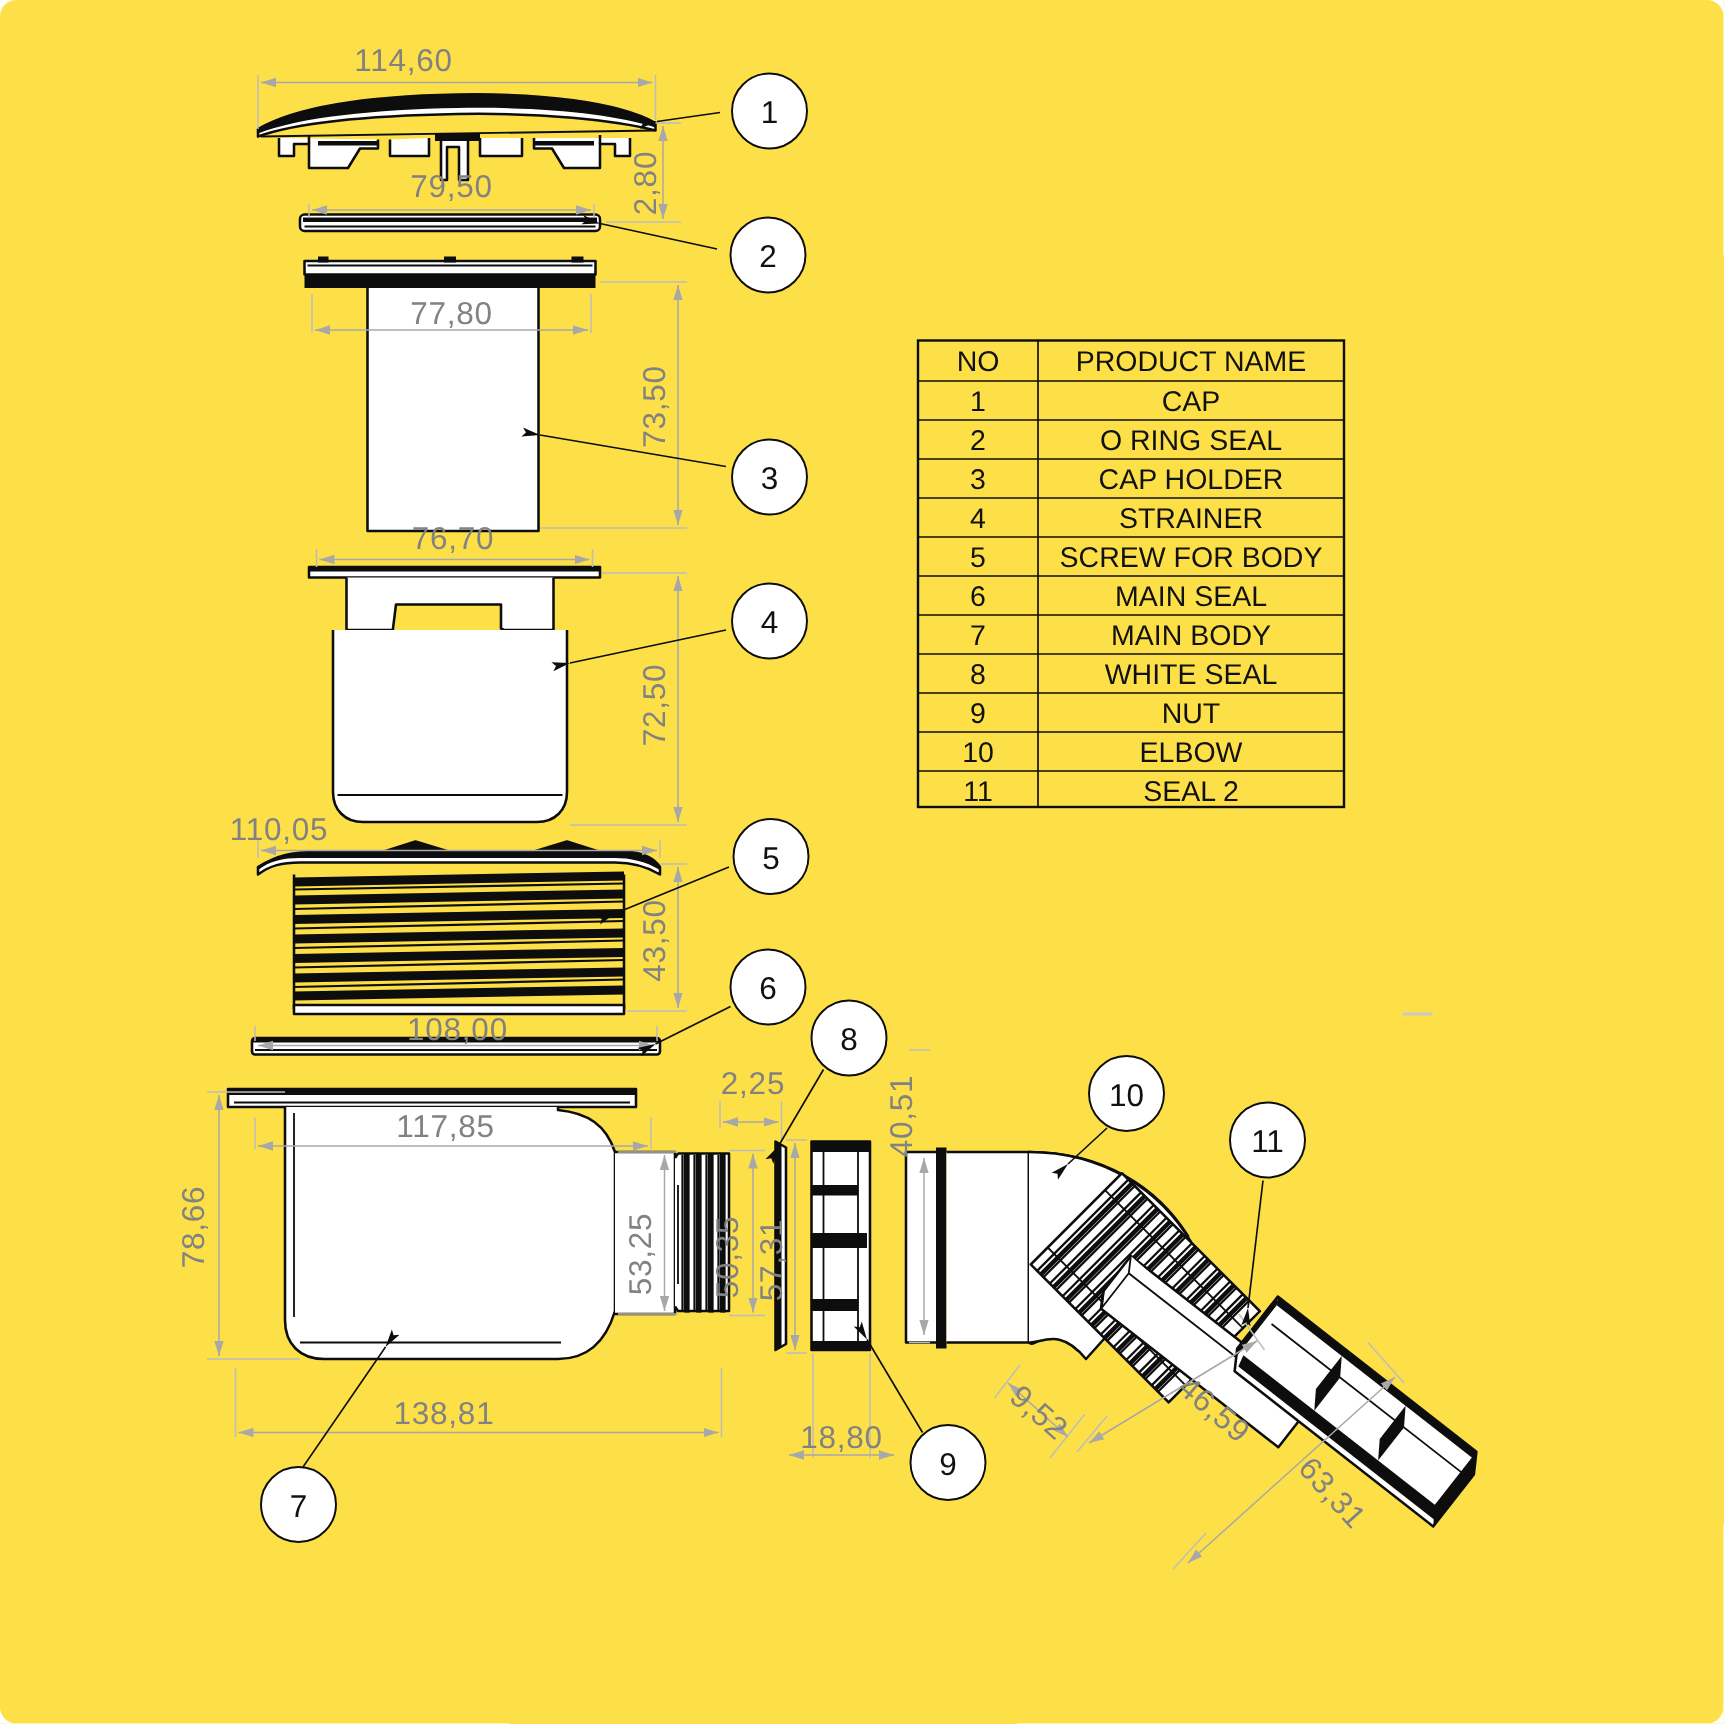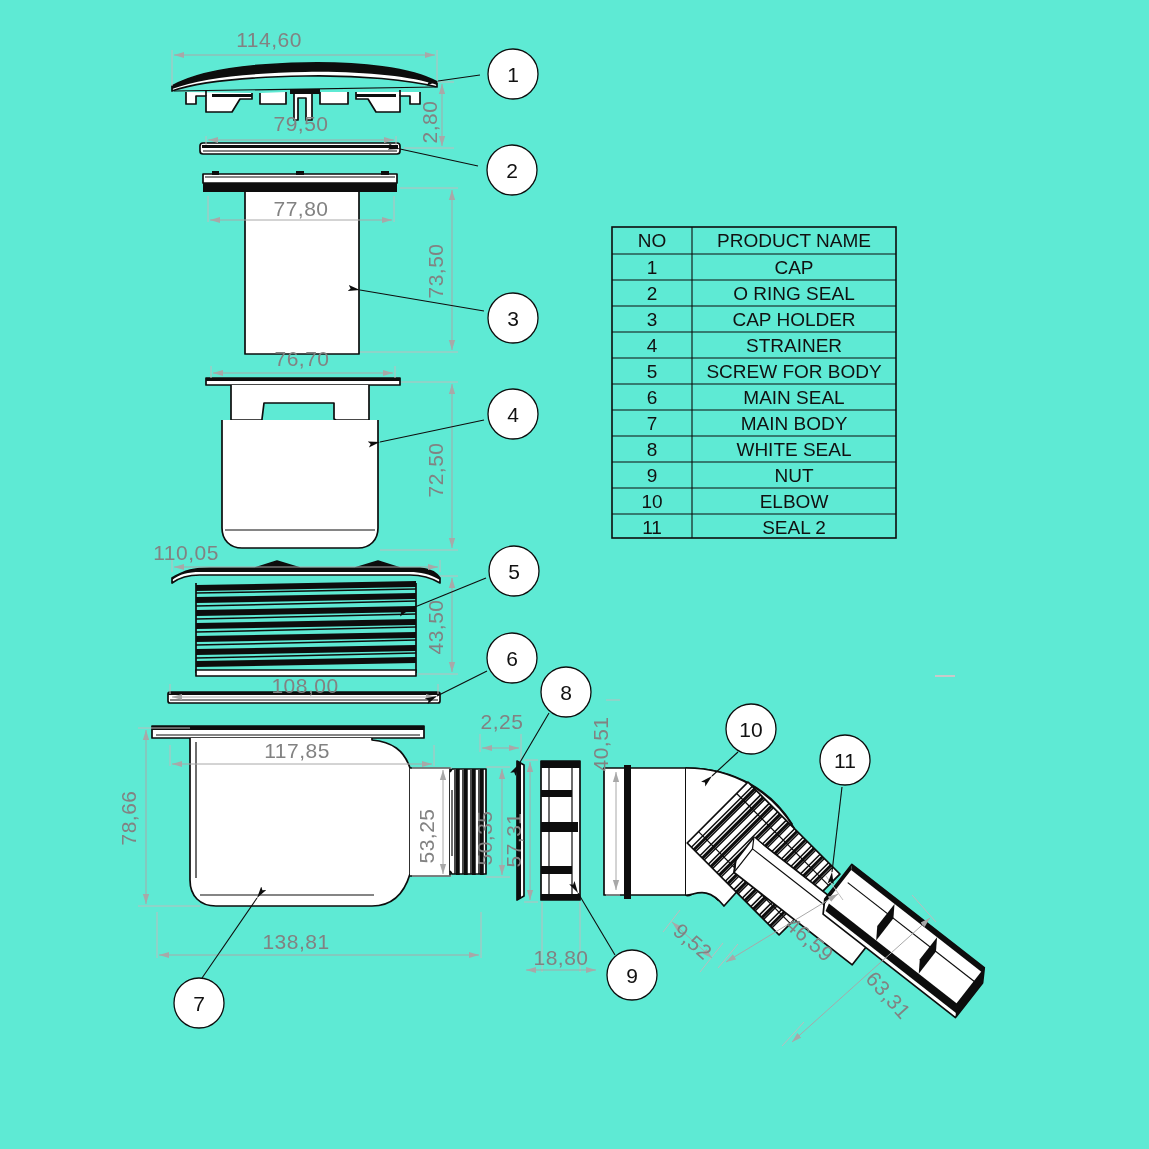--- a/index.html
+++ b/index.html
@@ -1,19 +1,19 @@
 <!DOCTYPE html>
 <html><head>
 <meta charset="utf-8">
 <title>Shower Drain Exploded Assembly Drawing</title>
 <style>
   html,body{margin:0;padding:0;background:#ffffff;}
   body{width:1149px;height:1149px;overflow:hidden;
        font-family:"Liberation Sans","DejaVu Sans",sans-serif;}
-  #stage{position:relative;width:1149px;height:1149px;background:#5eead4;}
+  #stage{position:relative;width:1149px;height:1149px;background:#fde047;border-radius:11px;}
   svg.drawing{position:absolute;left:0;top:0;width:1149px;height:1149px;}
   .dimtxt{font-family:"Liberation Sans","DejaVu Sans",sans-serif;
           font-size:21px;fill:#828282;letter-spacing:0.5px;}
   .balloontxt{font-family:"Liberation Sans","DejaVu Sans",sans-serif;
           font-size:21px;fill:#111;text-anchor:middle;}
   .tbltxt{font-family:"Liberation Sans","DejaVu Sans",sans-serif;
           font-size:19px;fill:#111;text-anchor:middle;}
   .part{fill:#ffffff;stroke:#0d0d0d;stroke-width:1.7;stroke-linejoin:round;}
   .partthin{fill:#ffffff;stroke:#0d0d0d;stroke-width:1.2;}
   .solid{fill:#0d0d0d;stroke:none;}

